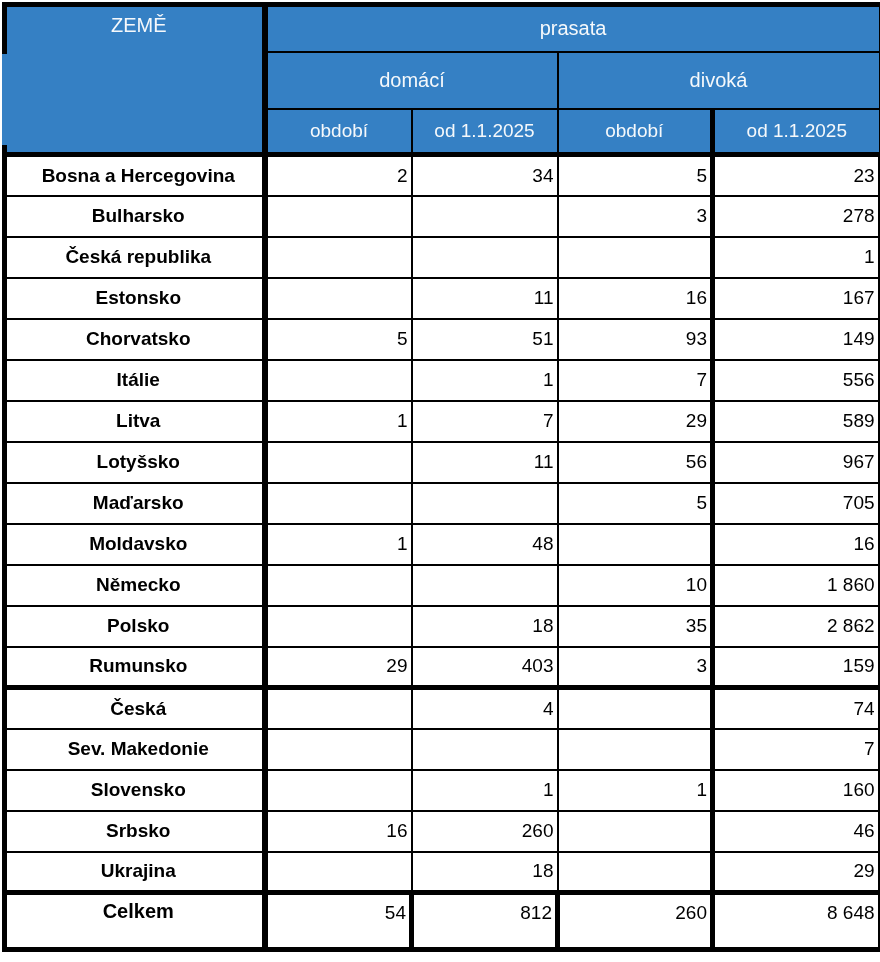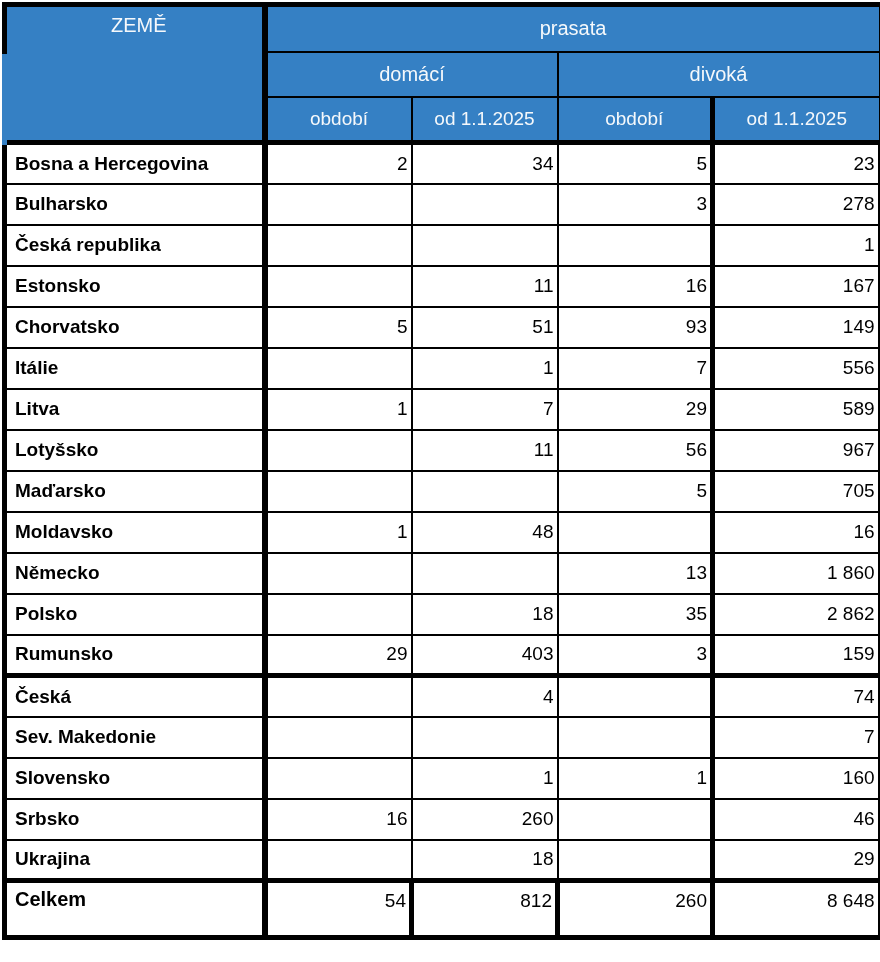--- a/index.html
+++ b/index.html
@@ -39,21 +39,21 @@
   
   thead th {
     background: var(--header-bg);
     color: var(--header-text);
     font-weight: normal;
     font-size: 20px;
     text-align: center;
     border-width: 3px;
   }
   tr.hr1 { height: 47px; }
-  tr.hr2 { height: 45px; }
+  tr.hr2 { height: 57px; }
   tr.hr3 { height: 46px; }
   th.corner {
     text-align: center;
     vertical-align: top;
     padding: 7px 0 0 9px;
     border-top: 5px solid var(--border);
     border-left: 5px solid var(--border);
     border-right: 6px solid var(--border);
     border-bottom: 5px solid var(--border);
   }
@@ -68,21 +68,21 @@
     border-right: 4px solid var(--border);
   }
 
   
   tbody tr.data-row { height: 41px; }
   tbody tr.group-end td { border-bottom: 5px solid var(--border); }
 
   td.country-cell {
     font-weight: bold;
     font-size: 19px;
-    text-align: left;
+    text-align: center;
     padding-left: 8px;
     border-left: 5px solid var(--border);
     border-right: 6px solid var(--border);
   }
   td.num-cell {
     font-size: 19px;
     text-align: right;
     padding-right: 3px;
   }
   td.num-cell.col4 {
@@ -212,21 +212,21 @@
             <td class="country-cell">Moldavsko</td>
             <td class="num-cell col1">1</td>
             <td class="num-cell col2">48</td>
             <td class="num-cell col3"></td>
             <td class="num-cell col4">16</td>
           </tr>
           <tr class="data-row">
             <td class="country-cell">Německo</td>
             <td class="num-cell col1"></td>
             <td class="num-cell col2"></td>
-            <td class="num-cell col3">13</td>
+            <td class="num-cell col3">10</td>
             <td class="num-cell col4">1 860</td>
           </tr>
           <tr class="data-row">
             <td class="country-cell">Polsko</td>
             <td class="num-cell col1"></td>
             <td class="num-cell col2">18</td>
             <td class="num-cell col3">35</td>
             <td class="num-cell col4">2 862</td>
           </tr>
           <tr class="data-row group-end">

